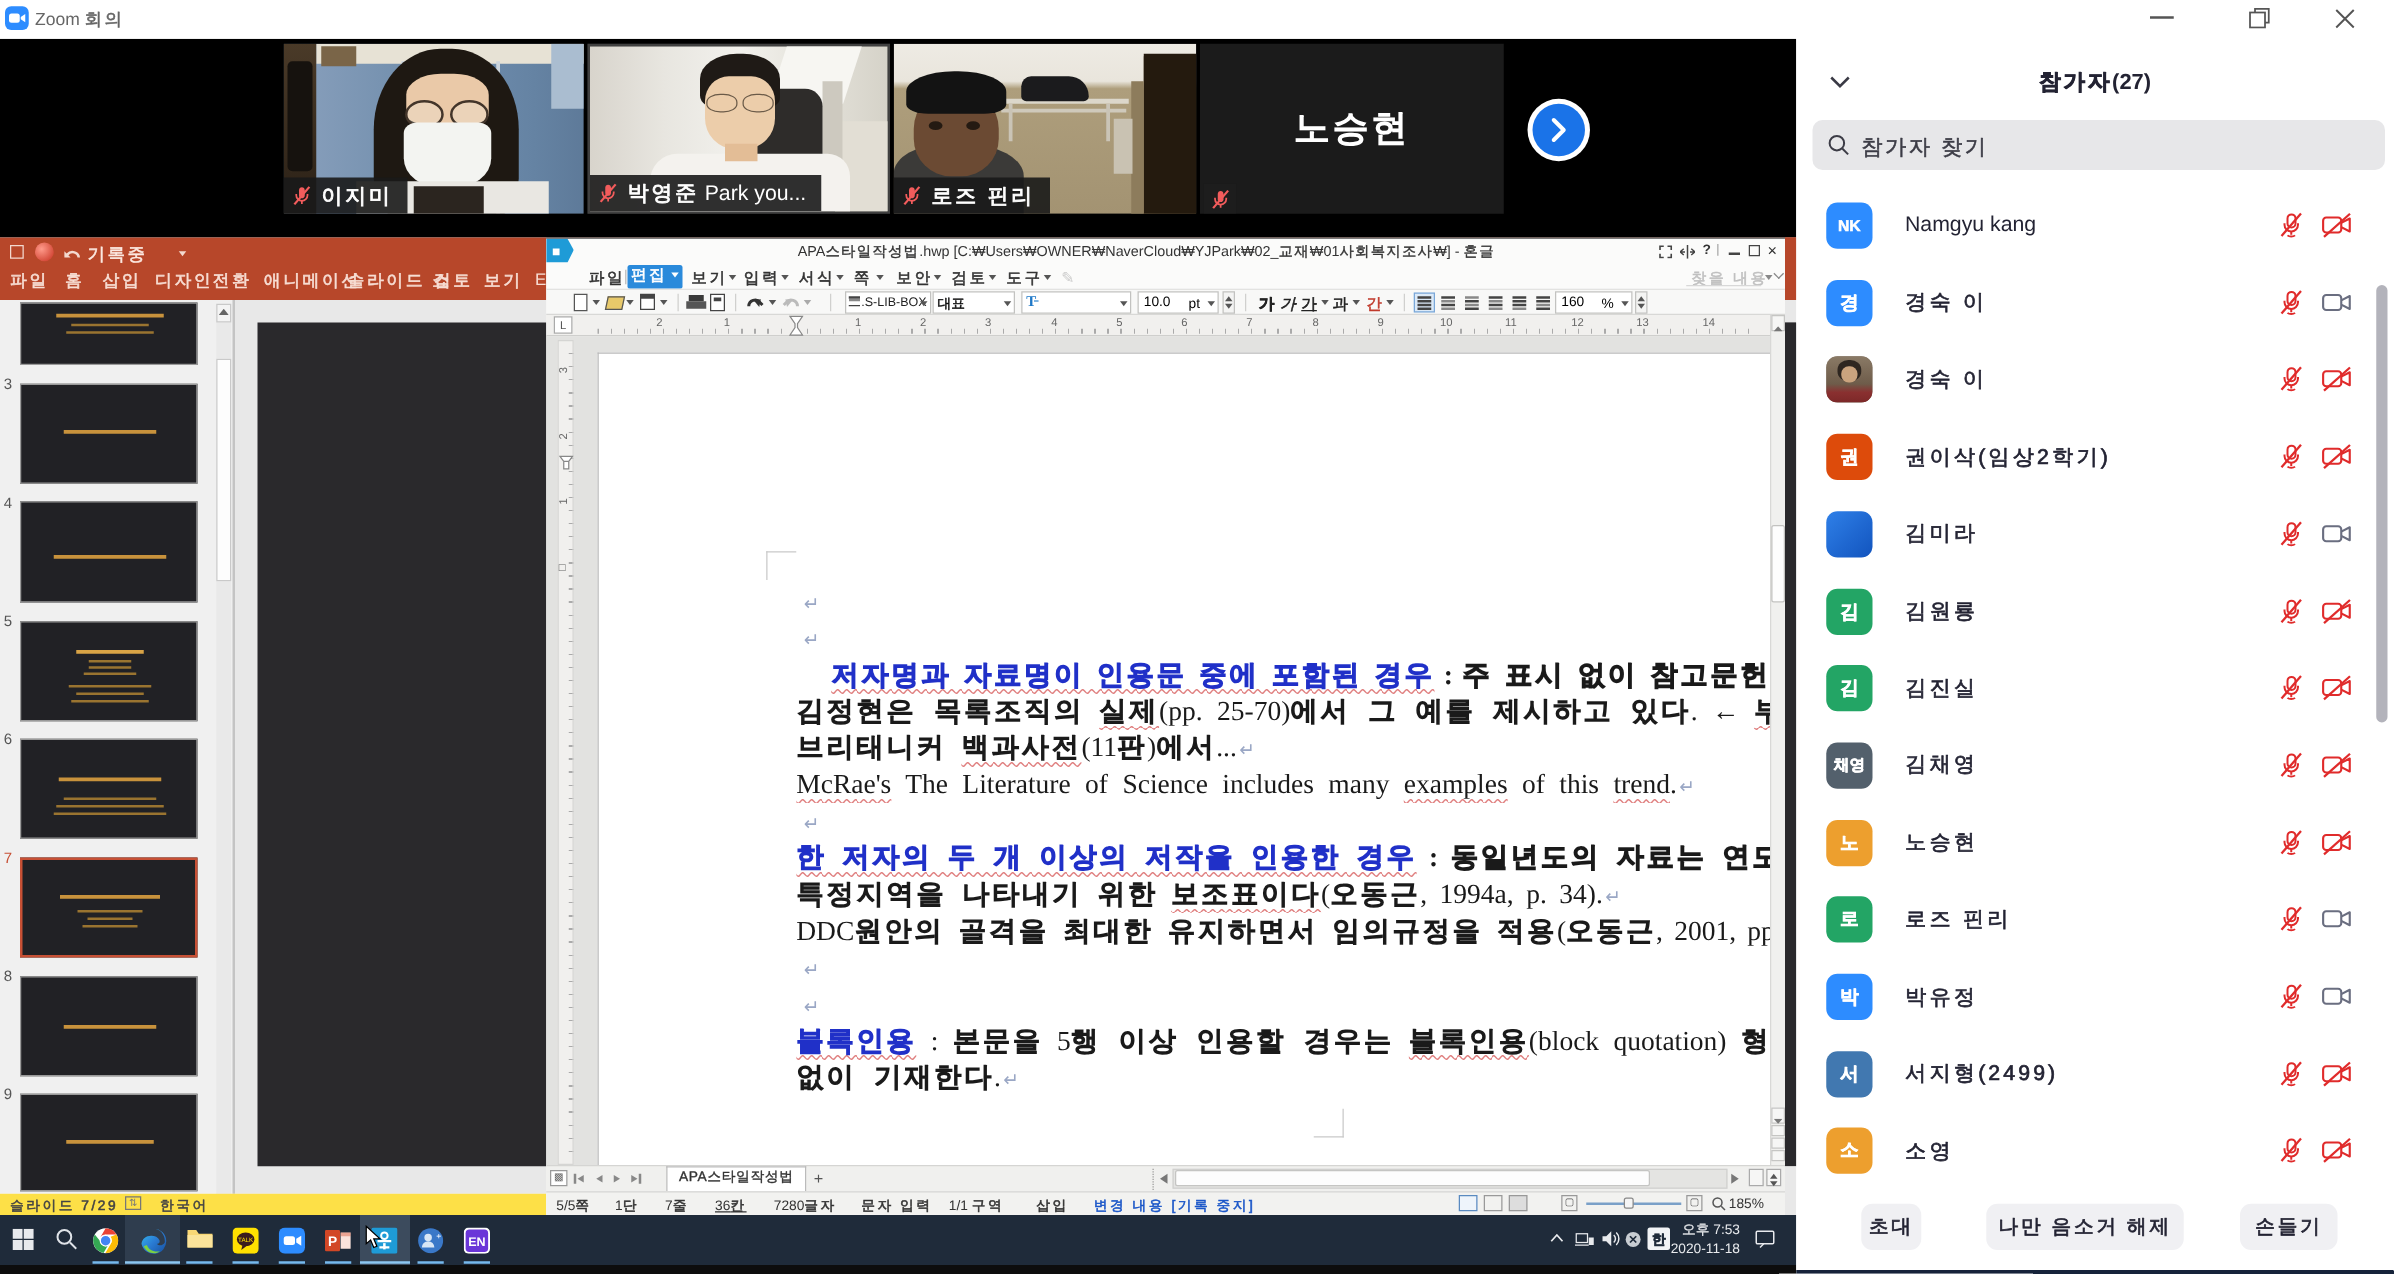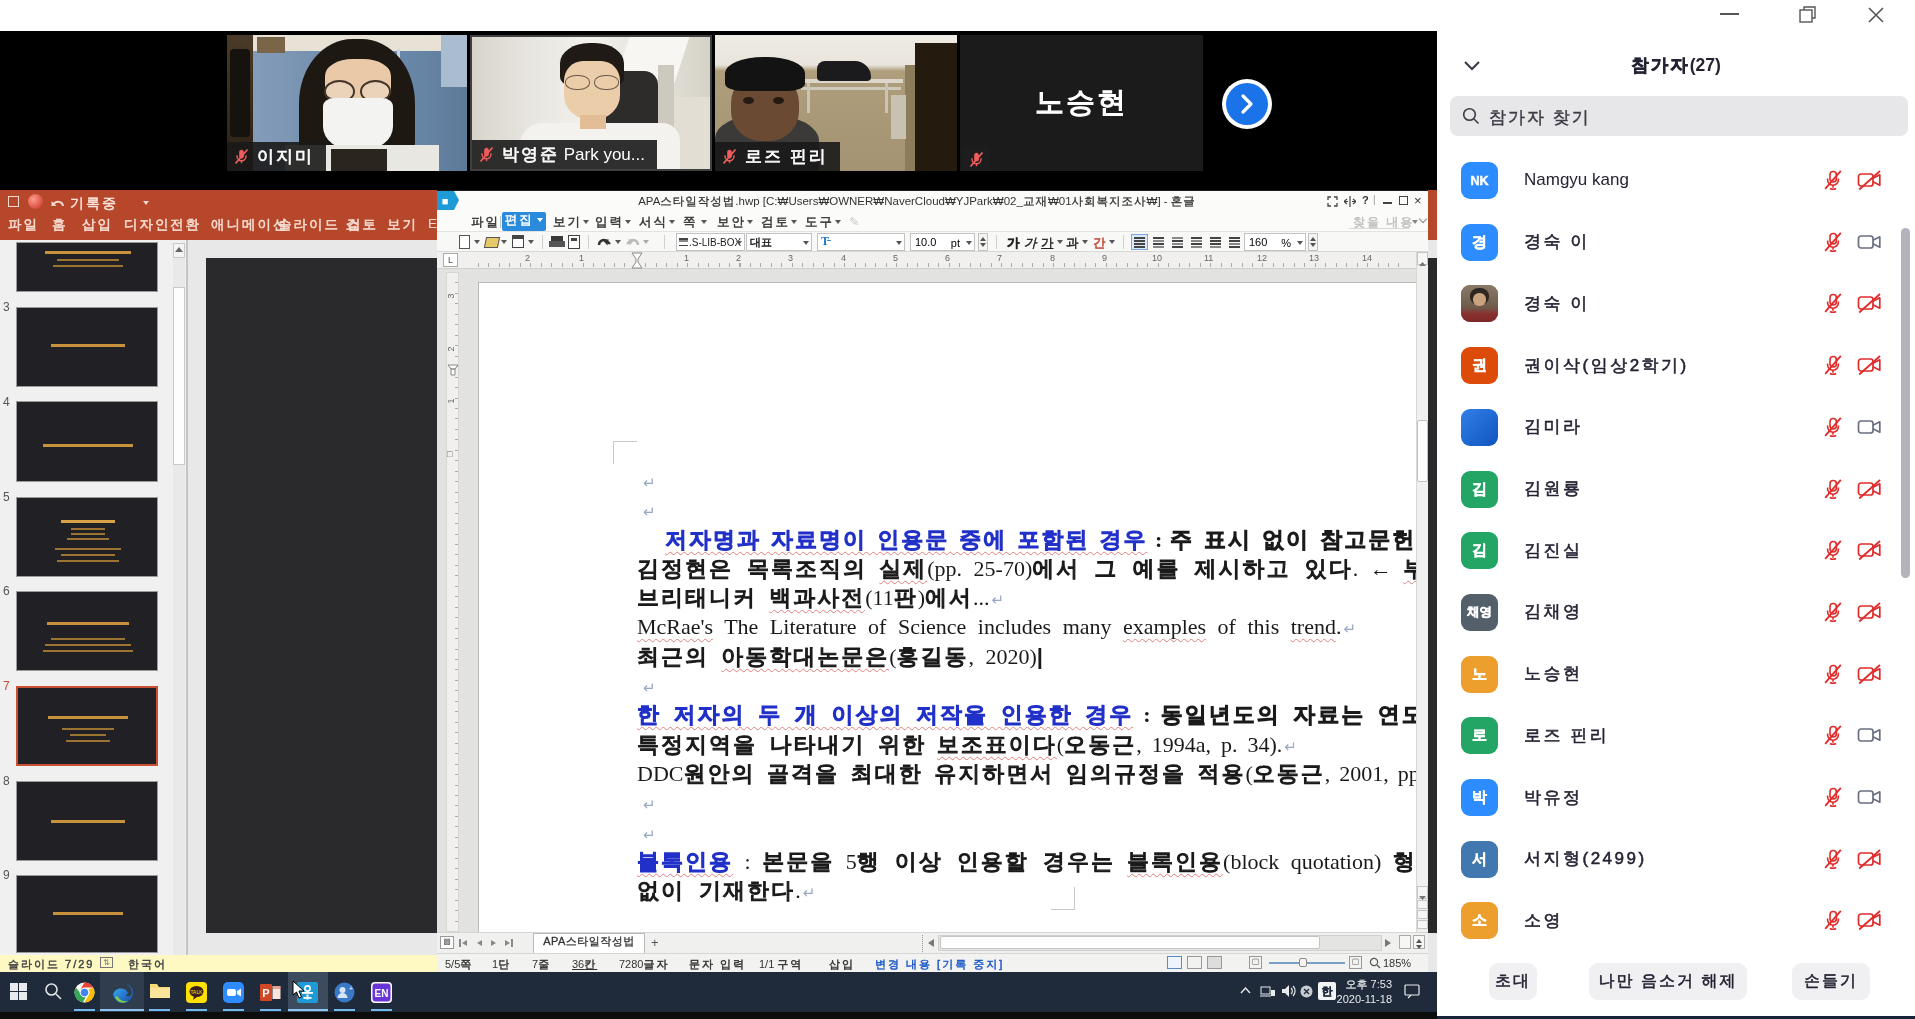--- a/index.html
+++ b/index.html
@@ -21,21 +21,21 @@
 #strip{left:0;top:31px;width:1437px;height:159px;background:#000;}
 .vtile{position:absolute;top:4px;height:136px;overflow:hidden;background:#111;}
 .vlabel{position:absolute;left:0;bottom:0;height:29px;background:rgba(26,26,26,.9);color:#fff;font-size:17px;display:flex;align-items:center;padding:0 12px 0 6px;}
 .vlabel .k{-webkit-text-stroke:.7px #fff;}
 .vlabel svg{margin-right:7px;}
 
 #ppt-ribbon{left:0;top:190px;width:1437px;height:50px;background:#b7472a;}
 #ppt-left{left:0;top:240px;width:188px;height:715px;background:#f0f0f0;}
 #ppt-main{left:188px;top:240px;width:1249px;height:715px;background:#e8e8e8;}
 #ppt-slide{left:206px;top:258px;width:1231px;height:675px;background:#2a292c;}
-#ppt-status{left:0;top:955px;width:437px;height:17px;background:#fef9c3;font-size:11px;color:#444;}
+#ppt-status{left:0;top:955px;width:437px;height:17px;background:#fde047;font-size:11px;color:#444;}
 .thumb{position:absolute;left:16px;width:142px;background:#212125;border:1px solid #9a9a9a;}
 .tnum{position:absolute;left:3px;width:12px;font-size:12px;color:#555;}
 
 #hwp{left:437px;top:190px;width:991px;height:782px;background:#f4f3f1;border-top:1px solid #1c1c1c;}
 
 #taskbar{left:0;top:972px;width:1437px;height:40px;background:#1f2b3a;}
 #botstrip{left:0;top:1012px;width:1437px;height:7px;background:#0d0d0d;}
 
 #panel{left:1437px;top:0;width:478px;height:1019px;background:#fff;}
 #panelbot{left:1437px;top:1016px;width:478px;height:3px;background:#16233a;}
@@ -397,21 +397,20 @@
     <div class="abs" style="left:176px;top:172px;width:24px;height:23px;border-left:1px solid #c9c9c9;border-top:1px solid #c9c9c9;"></div>
     <div class="abs" style="left:614px;top:618px;width:24px;height:23px;border-right:1px solid #c9c9c9;border-bottom:1px solid #c9c9c9;"></div>
 
     <div id="doctext" class="abs" style="left:200px;top:197px;width:790px;font-size:22px;color:#1a1a1a;white-space:nowrap;overflow:hidden;">
       <div class="dline"><span class="pil" style="margin-left:6px;">↵</span></div>
       <div class="dline"><span class="pil" style="margin-left:6px;">↵</span></div>
       <div class="dline" style="word-spacing:2px;"><span class="kb wavy" style="color:#2030c8;margin-left:28px;">저자명과 자료명이 인용문 중에 포함된 경우</span><span class="ser b"> : </span><span class="kb">주 표시 없이 참고문헌에만 기재</span></div>
       <div class="dline"><span class="kd">김정현은 목록조직의</span> <span class="kd wavy">실제</span><span class="ser">(pp. 25-70)</span><span class="kd">에서 그 예를 제시하고 있다</span><span class="ser">. ← </span><span class="kd wavy">부분인용</span></div>
       <div class="dline"><span class="kd">브리태니커</span> <span class="kd wavy">백과사전</span><span class="ser">(11</span><span class="kd">판</span><span class="ser">)</span><span class="kd">에서</span><span class="ser">...</span><span class="pil">↵</span></div>
       <div class="dline ser"><span class="wavy">McRae's</span> The Literature of Science includes many <span class="wavy">examples</span> of this <span class="wavy">trend</span>.<span class="pil">↵</span></div>
-      <div class="dline"><span class="kd">최근의</span> <span class="kd wavy">아동학대논문은</span><span class="ser">(</span><span class="kd">홍길동</span><span class="ser">, 2020)</span><span style="font-weight:bold;">|</span></div>
       <div class="dline"><span class="pil" style="margin-left:6px;">↵</span></div>
       <div class="dline" style="word-spacing:4.5px;"><span class="kb wavy" style="color:#2030c8;">한 저자의 두 개 이상의 저작을 인용한 경우</span><span class="ser b"> : </span><span class="kb">동일년도의 자료는 연도에</span></div>
       <div class="dline" style="word-spacing:4.5px;"><span class="kd">특정지역을 나타내기 위한</span> <span class="kd wavy">보조표이다</span><span class="ser">(</span><span class="kd">오동근</span><span class="ser">, 1994a, p. 34).</span><span class="pil">↵</span></div>
       <div class="dline" style="word-spacing:3.5px;"><span class="ser">DDC</span><span class="kd">원안의 골격을 최대한 유지하면서 임의규정을 적용</span><span class="ser">(</span><span class="kd">오동근</span><span class="ser">, 2001, pp. 213-342)</span></div>
       <div class="dline"><span class="pil" style="margin-left:6px;">↵</span></div>
       <div class="dline"><span class="pil" style="margin-left:6px;">↵</span></div>
       <div class="dline"><span class="kb wavy" style="color:#2030c8;">블록인용</span><span class="ser"> : </span><span class="kd">본문을</span><span class="ser"> 5</span><span class="kd">행 이상 인용할 경우는</span> <span class="kd wavy">블록인용</span><span class="ser">(block quotation) </span><span class="kd">형식으로 인용부</span></div>
       <div class="dline"><span class="kd">없이 기재한다</span><span class="ser">.</span><span class="pil">↵</span></div>
     </div>
   </div>
@@ -595,20 +594,27 @@
       </svg>
   <div class="abs" style="left:1318px;top:10px;width:18px;height:18px;background:#f2f4f6;border-radius:2px;color:#1f2b3a;font-size:12px;text-align:center;line-height:18px;font-weight:bold;"><span class="k" style="font-size:11px;letter-spacing:0;">한</span></div>
   <div class="abs" style="left:1336px;top:5px;width:56px;color:#e8eaed;font-size:11px;text-align:right;line-height:15px;"><span class="k" style="font-size:11px;letter-spacing:0;-webkit-text-stroke:.2px #e8eaed;">오후</span> 7:53<br>2020-11-18</div>
   <svg class="abs" style="left:1404px;top:12px;" width="16" height="15" viewBox="0 0 16 15">
         <rect x="1" y="1" width="14" height="10" rx="1" stroke="#e8eaed" fill="none" stroke-width="1.2"></rect>
         <path d="M4 14 l3-3" stroke="#e8eaed" stroke-width="1.2"></path>
       </svg>
 </div>
 <div class="abs" id="botstrip"></div>
 
+<div class="abs" id="titlebar">
+  <div class="abs" id="zicon"><svg width="19" height="19" viewBox="0 0 19 19">
+          <rect x="3.2" y="5.8" width="8.6" height="7.4" rx="2" fill="#fff"></rect>
+          <path d="M12.6 8.6 l3.6-2.4 v6.6 l-3.6-2.4Z" fill="#fff"></path>
+        </svg></div>
+  <div class="abs" id="ztitle">Zoom <span class="k">회의</span></div>
+</div>
 
 <div class="abs" id="panel">
 
   <div class="abs" style="left:283px;top:13px;width:19px;height:2px;background:#555;"></div>
   <svg class="abs" style="left:362px;top:6px;" width="17" height="17" viewBox="0 0 17 17">
         <rect x="1" y="4" width="12" height="12" stroke="#555" fill="none" stroke-width="1.4"></rect>
         <path d="M5 4 V1 h11 v11 h-3" stroke="#555" fill="none" stroke-width="1.4"></path>
       </svg>
   <svg class="abs" style="left:430px;top:6px;" width="18" height="18" viewBox="0 0 18 18">
         <path d="M2 2 L16 16 M16 2 L2 16" stroke="#555" stroke-width="1.6"></path>

